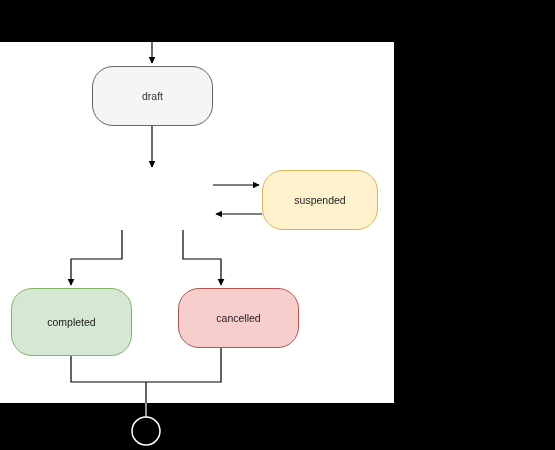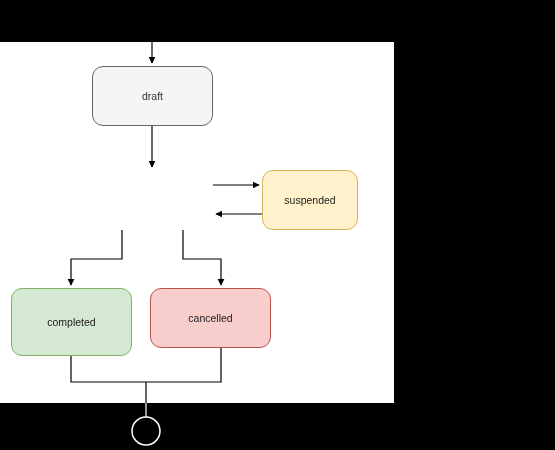--- a/index.html
+++ b/index.html
@@ -29,21 +29,21 @@
     top: 0;
     width: 555px;
     height: 450px;
     pointer-events: none;
   }
   .node {
     position: absolute;
     box-sizing: border-box;
     border-width: 1px;
     border-style: solid;
-    border-radius: 11px;
+    border-radius: 21px;
     display: flex;
     align-items: center;
     justify-content: center;
     font-size: 10.5px;
     line-height: 1.2;
     color: #1a1a1a;
     text-align: center;
     white-space: nowrap;
   }
 </style>
@@ -84,29 +84,29 @@
     <path d="M 146 403 L 146 417" fill="none" stroke="#ffffff" stroke-width="1.2"></path>
     <circle cx="146" cy="431" r="14" fill="none" stroke="#ffffff" stroke-width="1.5"></circle>
   </svg>
 
   <div class="node" style="left:92px; top:66px; width:121px; height:60px;
               background:#f5f5f5; border-color:#666666; color:#333333;">
     <span>draft</span>
   </div>
 
 
-  <div class="node" style="left:262px; top:170px; width:96px; height:60px;
+  <div class="node" style="left:262px; top:170px; width:116px; height:60px;
               background:#fff2cc; border-color:#d6b656;">
     <span>suspended</span>
   </div>
 
   <div class="node" style="left:11px; top:288px; width:121px; height:68px;
               background:#d5e8d4; border-color:#82b366;">
     <span>completed</span>
   </div>
 
-  <div class="node" style="left:150px; top:288px; width:121px; height:60px;
+  <div class="node" style="left:178px; top:288px; width:121px; height:60px;
               background:#f8cecc; border-color:#b85450;">
     <span>cancelled</span>
   </div>
 
 
 </div>
 
 </body></html>

